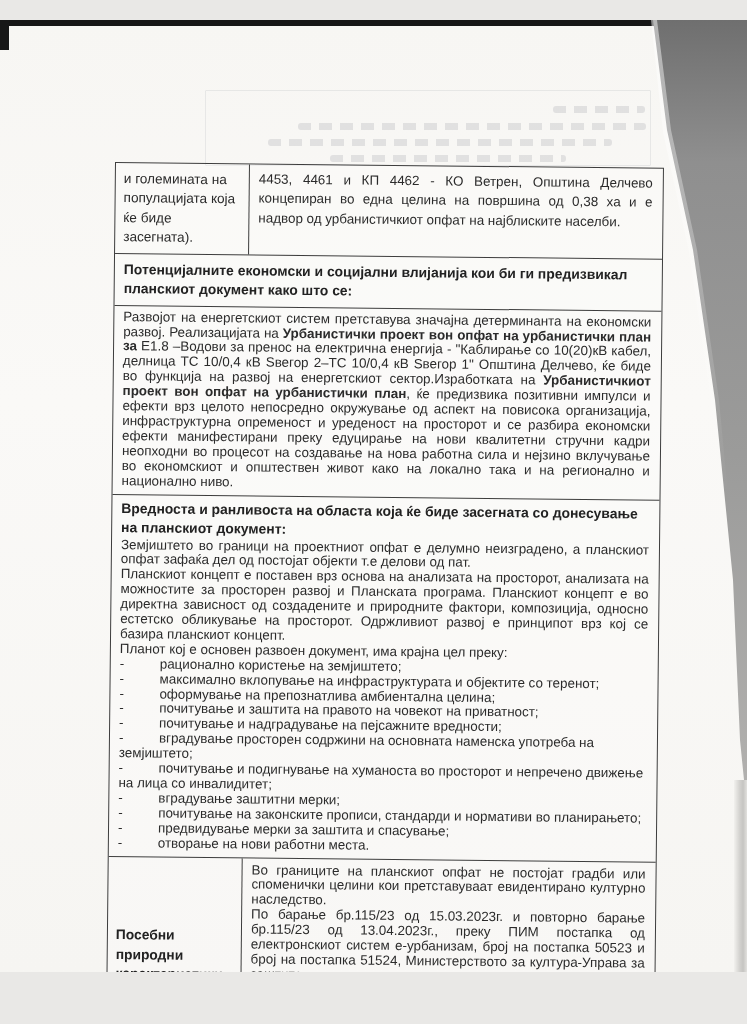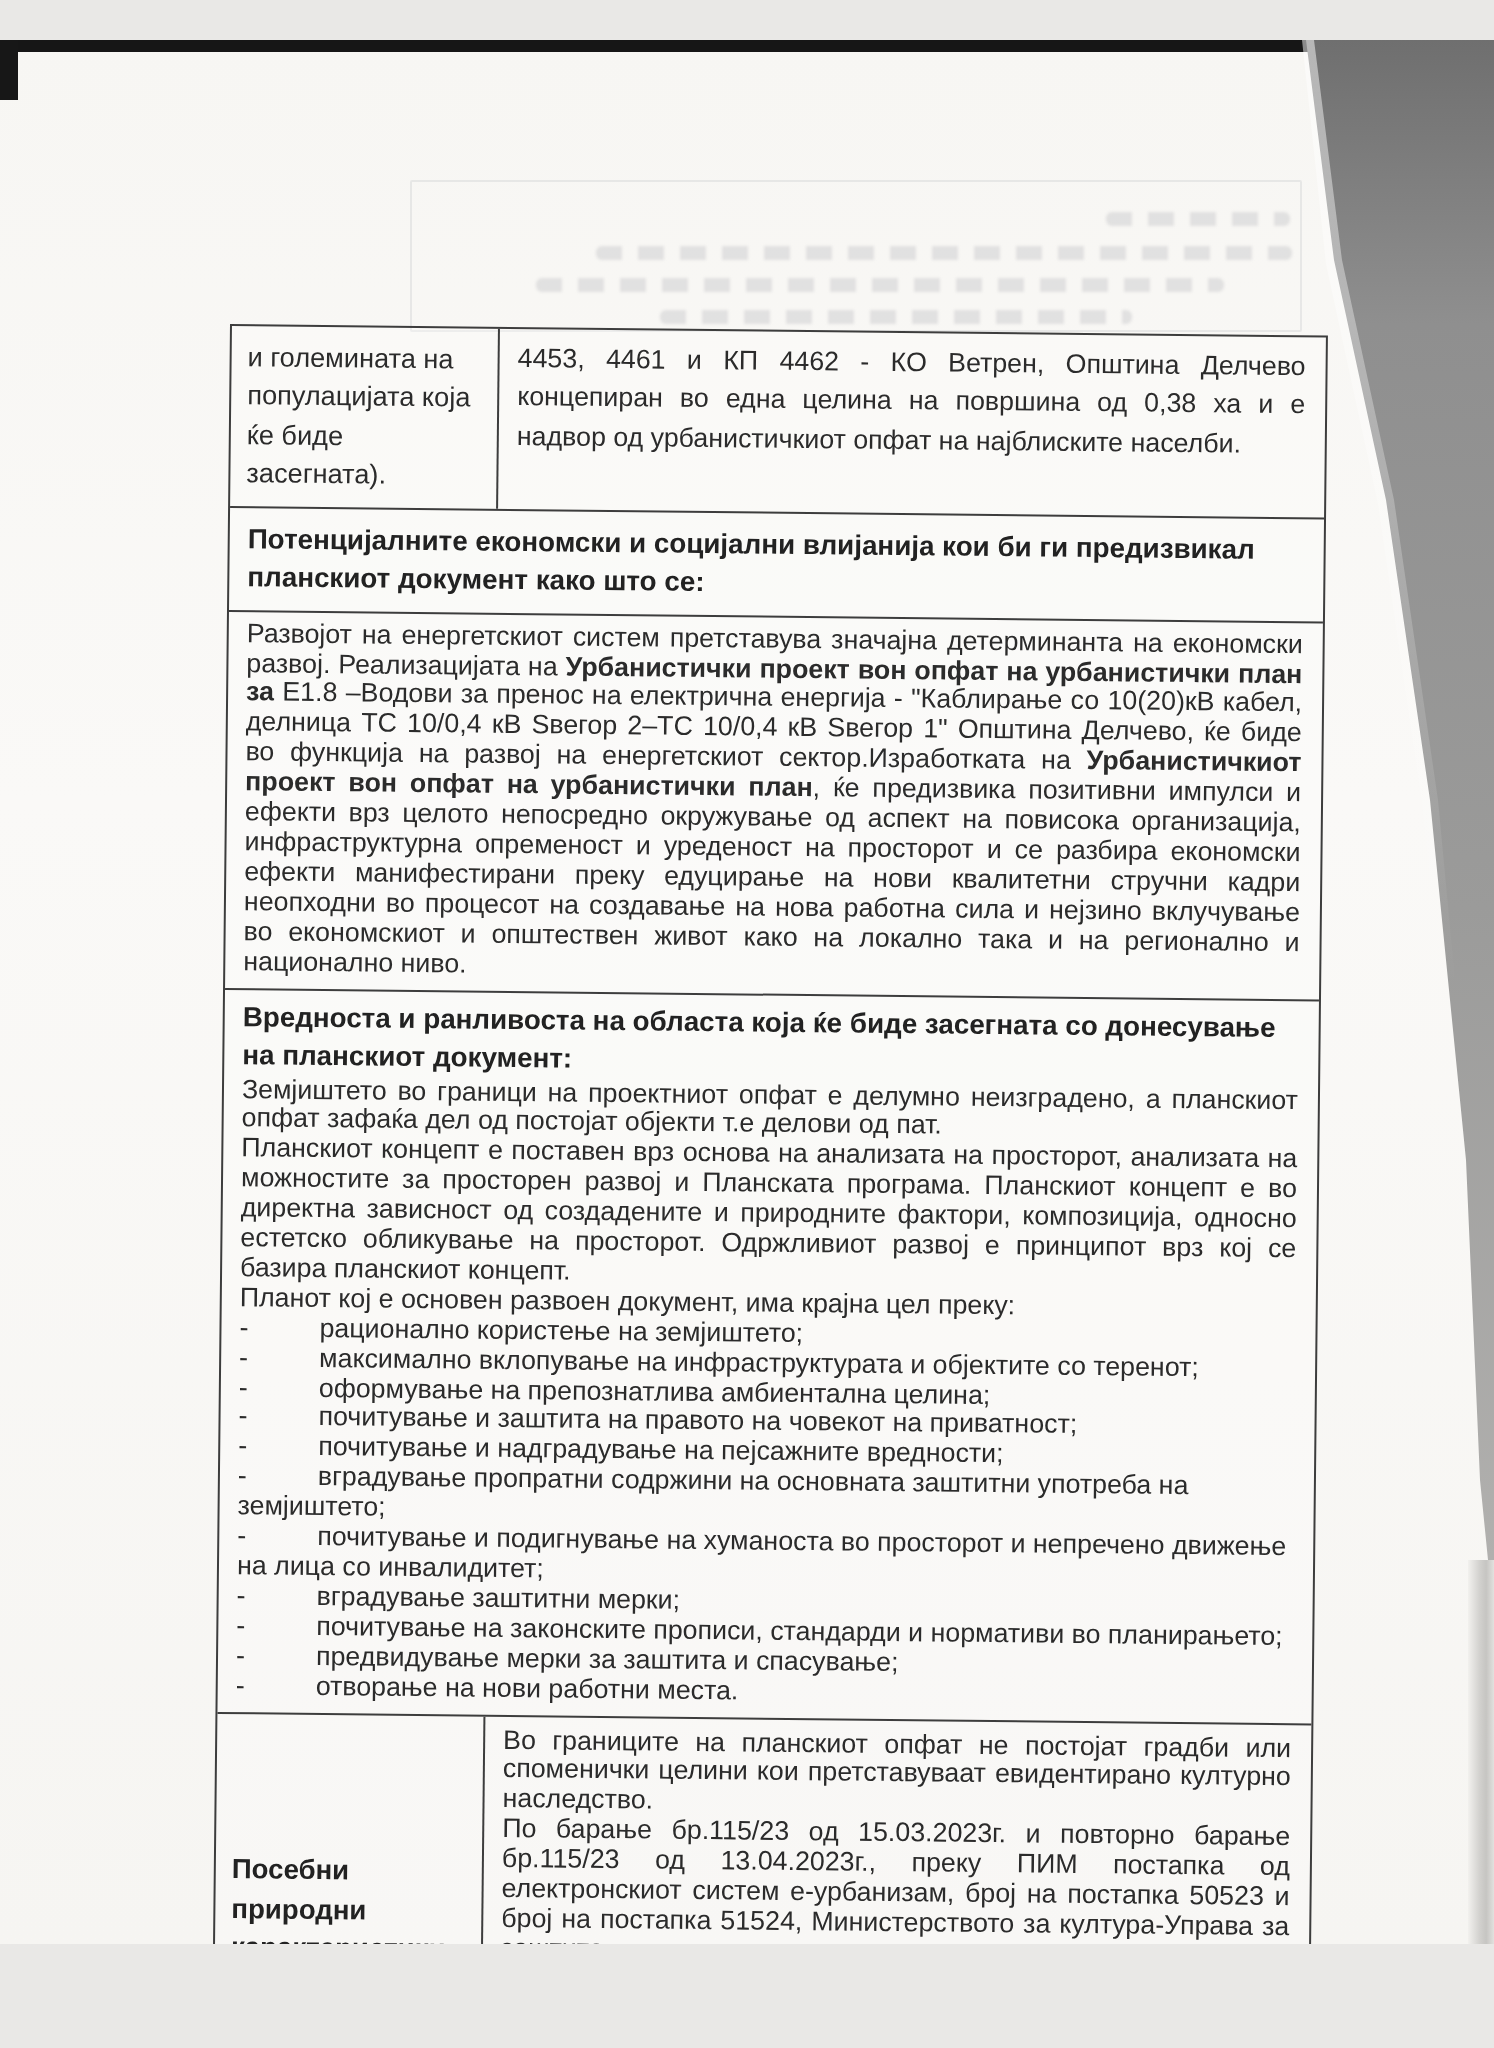--- a/index.html
+++ b/index.html
@@ -96,21 +96,21 @@
           <p class="bold head">Вредноста и ранливоста на областа која ќе биде засегната со донесување на планскиот документ:</p>
           <p class="justify">Земјиштето во граници на проектниот опфат е делумно неизградено, а планскиот опфат зафаќа дел од постојат објекти т.е делови од пат.</p>
           <p class="justify">Планскиот концепт е поставен врз основа на анализата на просторот, анализата на можностите за просторен развој и Планската програма. Планскиот концепт е во директна зависност од создадените и природните фактори, композиција, односно естетско обликување на просторот. Одржливиот развој е принципот врз кој се базира планскиот концепт.</p>
           <p>Планот кој е основен развоен документ, има крајна цел преку:</p>
           <div class="bullets">
               <div class="bullet"><span class="dash">-</span><span class="btext">рационално користење на земјиштето;</span></div>
               <div class="bullet"><span class="dash">-</span><span class="btext">максимално вклопување на инфраструктурата и објектите со теренот;</span></div>
               <div class="bullet"><span class="dash">-</span><span class="btext">оформување на препознатлива амбиентална целина;</span></div>
               <div class="bullet"><span class="dash">-</span><span class="btext">почитување и заштита на правото на човекот на приватност;</span></div>
               <div class="bullet"><span class="dash">-</span><span class="btext">почитување и надградување на пејсажните вредности;</span></div>
-              <div class="bullet"><span class="dash">-</span><span class="btext">вградување пропратни содржини на основната заштитни употреба на земјиштето;</span></div>
+              <div class="bullet"><span class="dash">-</span><span class="btext">вградување просторен содржини на основната наменска употреба на земјиштето;</span></div>
               <div class="bullet"><span class="dash">-</span><span class="btext">почитување и подигнување на хуманоста во просторот и непречено движење на лица со инвалидитет;</span></div>
               <div class="bullet"><span class="dash">-</span><span class="btext">вградување заштитни мерки;</span></div>
               <div class="bullet"><span class="dash">-</span><span class="btext">почитување на законските прописи, стандарди и нормативи во планирањето;</span></div>
               <div class="bullet"><span class="dash">-</span><span class="btext">предвидување мерки за заштита и спасување;</span></div>
               <div class="bullet"><span class="dash">-</span><span class="btext">отворање на нови работни места.</span></div>
             </div>
         </div>
       </div>
 
       <div class="row r5">

